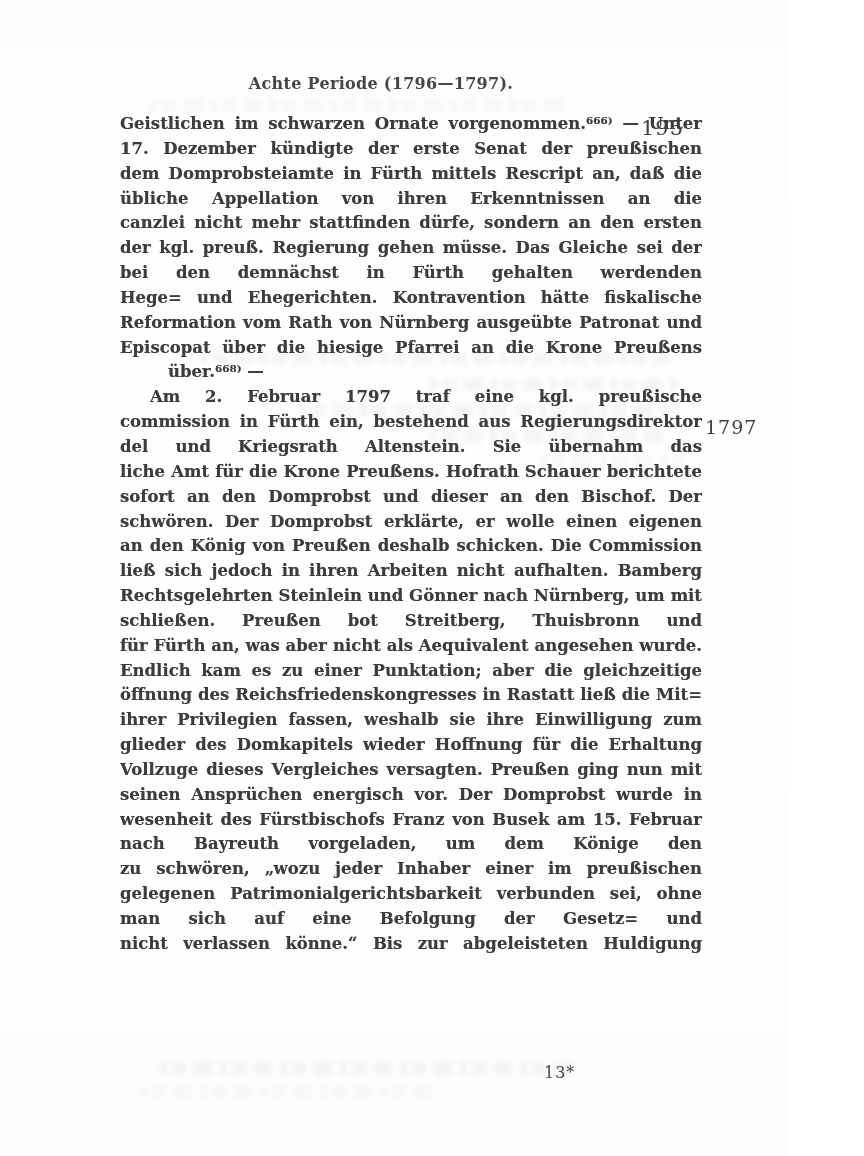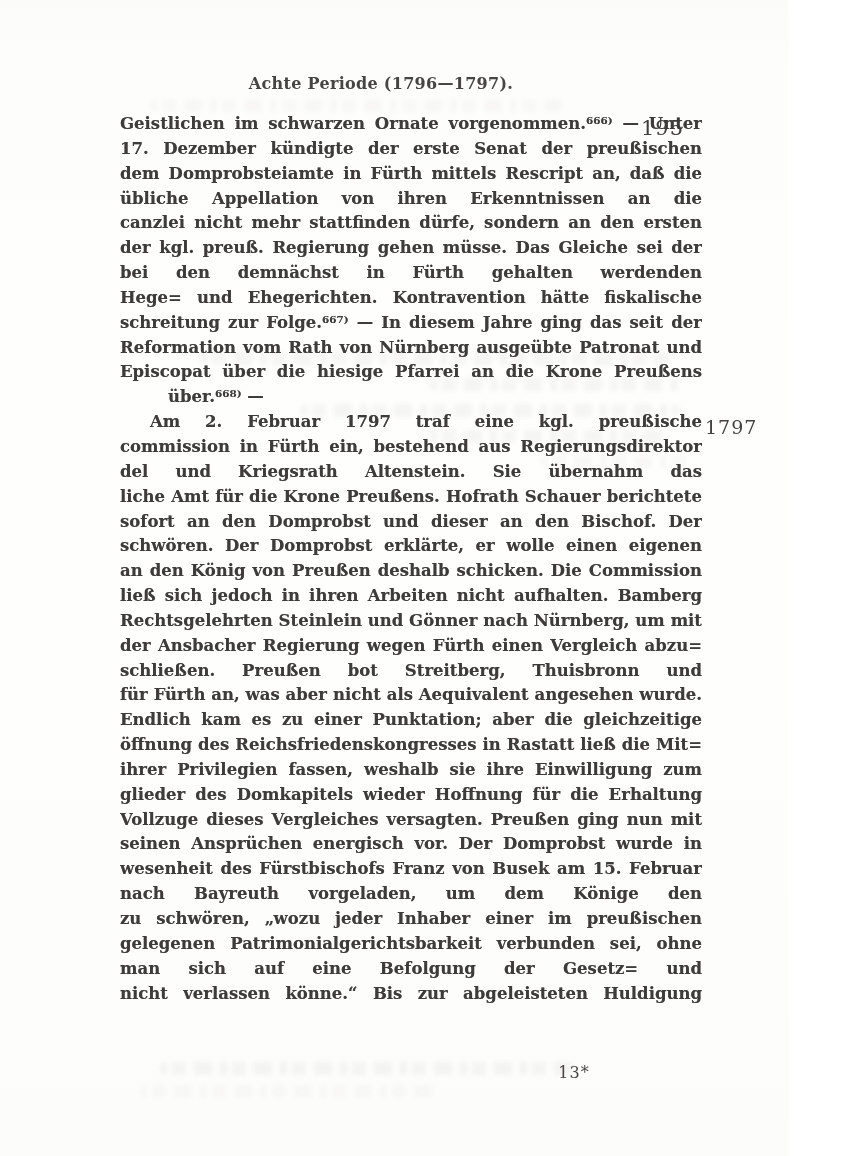--- a/index.html
+++ b/index.html
@@ -37,21 +37,21 @@
   }
   .line.end{text-align-last:left;margin-left:48px;}
   .line.indent{text-indent:30px;}
   
   .margin-year{
     position:absolute;left:705px;top:416px;
     font-size:19px;font-weight:normal;letter-spacing:1px;color:#44423f;text-align:right;
   }
   
   .sig{
-    position:absolute;left:544px;top:1063px;width:60px;text-align:center;
+    position:absolute;left:544px;top:1063px;width:60px;text-align:left;
     font-size:16px;font-weight:normal;letter-spacing:1px;color:#45433f;
   }
   
   .ghost{
     position:absolute;height:13px;border-radius:6px;
     background:repeating-linear-gradient(90deg,
       rgba(120,118,112,.55) 0 7px, rgba(120,118,112,0) 7px 12px,
       rgba(120,118,112,.45) 12px 26px, rgba(120,118,112,0) 26px 34px,
       rgba(120,118,112,.5) 34px 52px, rgba(120,118,112,0) 52px 60px);
     opacity:.12;filter:blur(2.2px);
@@ -86,34 +86,32 @@
 
   <div class="body-text">
       <div class="line">Geistlichen im schwarzen Ornate vorgenommen.⁶⁶⁶⁾ — Unter dem</div>
       <div class="line">17. Dezember kündigte der erste Senat der preußischen Regierung</div>
       <div class="line">dem Domprobsteiamte in Fürth mittels Rescript an, daß die bisher</div>
       <div class="line">übliche Appellation von ihren Erkenntnissen an die Domprobstei=</div>
       <div class="line">canzlei nicht mehr stattfinden dürfe, sondern an den ersten Senat</div>
       <div class="line">der kgl. preuß. Regierung gehen müsse.  Das Gleiche sei der Fall</div>
       <div class="line">bei den demnächst in Fürth gehalten werdenden bambergischen</div>
       <div class="line">Hege= und Ehegerichten.  Kontravention hätte fiskalische Ein=</div>
-      <div class="line">schreitung zur Folge.⁶⁶⁷⁾ — In diesem Jahre ging das seit der</div>
       <div class="line">Reformation vom Rath von Nürnberg ausgeübte Patronat und</div>
       <div class="line">Episcopat über die hiesige Pfarrei an die Krone Preußens</div>
       <div class="line end">über.⁶⁶⁸⁾ —</div>
       <div class="line indent">Am 2. Februar 1797 traf eine kgl. preußische Organisations=</div>
       <div class="line">commission in Fürth ein, bestehend aus Regierungsdirektor Ban=</div>
       <div class="line">del und Kriegsrath Altenstein.  Sie übernahm das domprobstei=</div>
       <div class="line">liche Amt für die Krone Preußens.  Hofrath Schauer berichtete</div>
       <div class="line">sofort an den Domprobst und dieser an den Bischof.  Der Dom=</div>
       <div class="line">schwören.  Der Domprobst erklärte, er wolle einen eigenen Rath</div>
       <div class="line">an den König von Preußen deshalb schicken.  Die Commission</div>
       <div class="line">ließ sich jedoch in ihren Arbeiten nicht aufhalten.  Bamberg</div>
       <div class="line">Rechtsgelehrten Steinlein und Gönner nach Nürnberg, um mit</div>
-      <div class="line">der Ansbacher Regierung wegen Fürth einen Vergleich abzu=</div>
       <div class="line">schließen.  Preußen bot Streitberg, Thuisbronn und Hetzelsdorf</div>
       <div class="line">für Fürth an, was aber nicht als Aequivalent angesehen wurde.</div>
       <div class="line">Endlich kam es zu einer Punktation; aber die gleichzeitige Er=</div>
       <div class="line">öffnung des Reichsfriedenskongresses in Rastatt ließ die Mit=</div>
       <div class="line">ihrer Privilegien fassen, weshalb sie ihre Einwilligung zum</div>
       <div class="line">glieder des Domkapitels wieder Hoffnung für die Erhaltung</div>
       <div class="line">Vollzuge dieses Vergleiches versagten.  Preußen ging nun mit</div>
       <div class="line">seinen Ansprüchen energisch vor.  Der Domprobst wurde in Ab=</div>
       <div class="line">wesenheit des Fürstbischofs Franz von Busek am 15. Februar</div>
       <div class="line">nach Bayreuth vorgeladen, um dem Könige den Huldigungseid</div>

